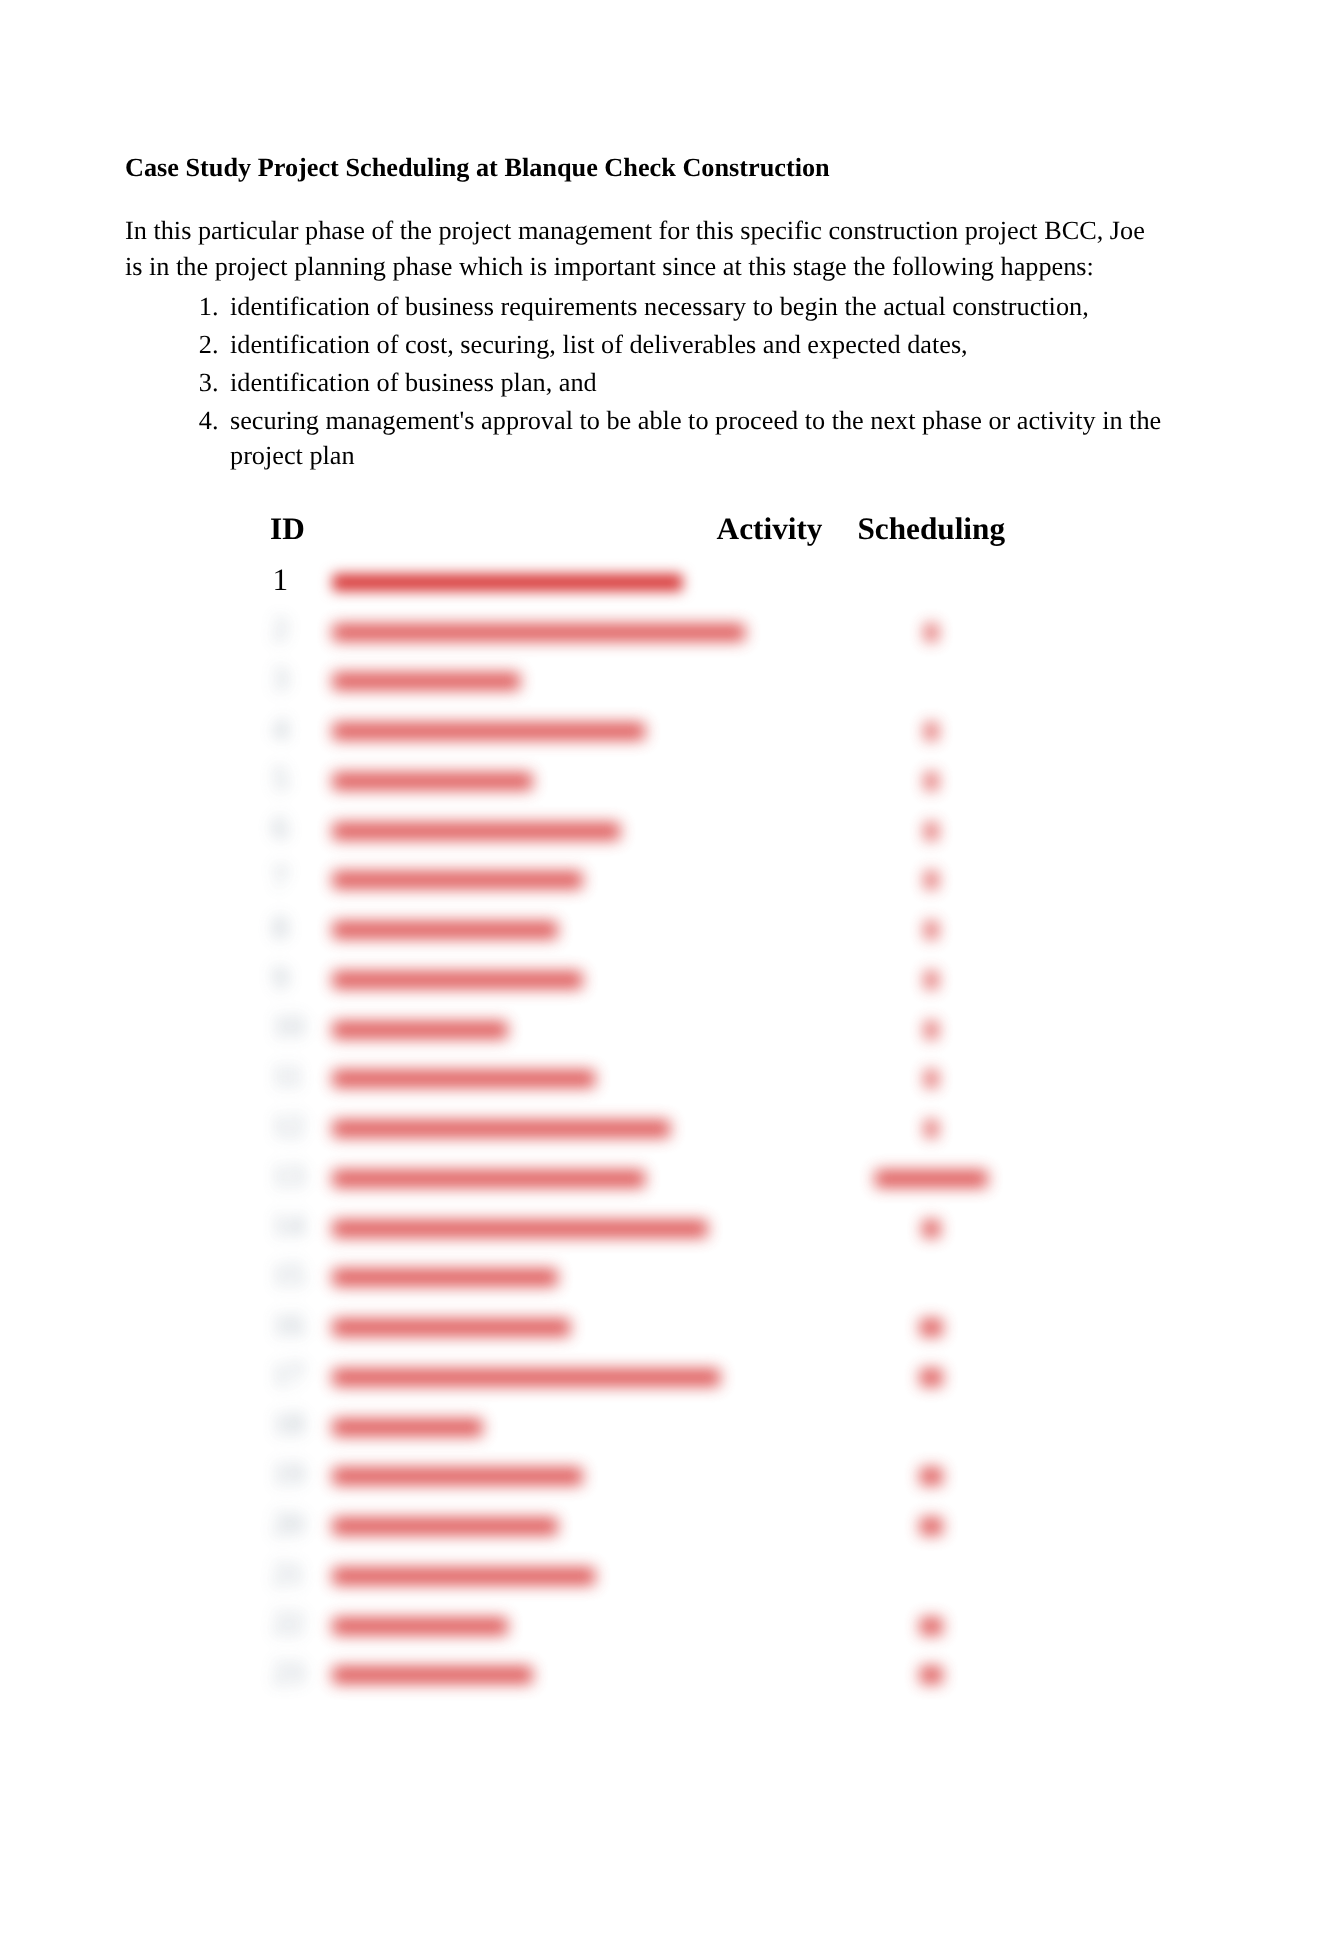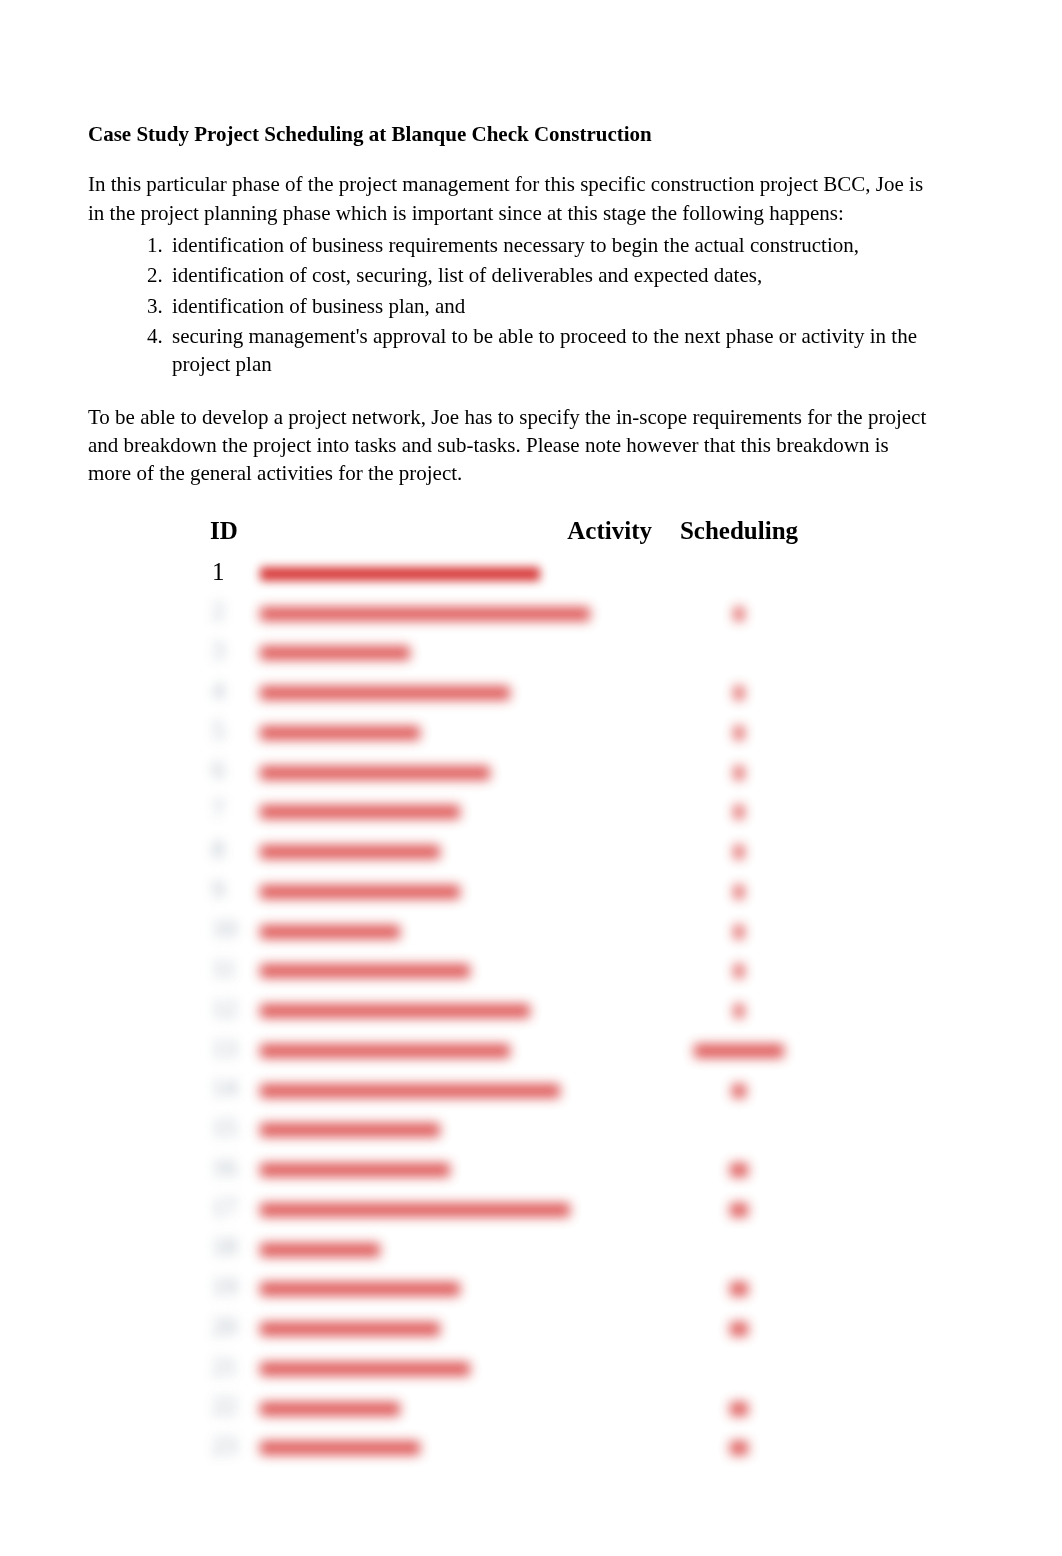--- a/index.html
+++ b/index.html
@@ -7,20 +7,21 @@
     padding: 0;
     background: #ffffff;
     font-family: "Times New Roman", Times, serif;
     color: #000000;
     width: 1062px;
   }
   .page {
     padding: 120px 130px 60px 88px;
     font-size: 21px;
     line-height: 1.35;
+    margin-left: 12px;
   }
   .title {
     font-weight: bold;
     margin-bottom: 22px;
   }
   .para {
     margin-bottom: 4px;
   }
   ol.numbered {
     margin: 0 0 24px 0;
@@ -89,21 +90,20 @@
 
   <div class="para">In this particular phase of the project management for this specific construction project BCC, Joe is in the project planning phase which is important since at this stage the following happens:</div>
 
   <ol class="numbered">
     <li>identification of business requirements necessary to begin the actual construction,</li>
     <li>identification of cost, securing, list of deliverables and expected dates,</li>
     <li>identification of business plan, and</li>
     <li>securing management's approval to be able to proceed to the next phase or activity in the project plan</li>
   </ol>
 
-  <div class="section-body">To be able to develop a project network, Joe has to specify the in-scope requirements for the project and breakdown the project into tasks and sub-tasks. Please note however that this breakdown is more of the general activities for the project.</div>
 
 
   <div class="table-wrap">
     <table>
       <thead>
         <tr>
           <th class="id-col">ID</th>
           <th class="act-col">Activity</th>
           <th class="pred-col">Scheduling</th>
         </tr>

